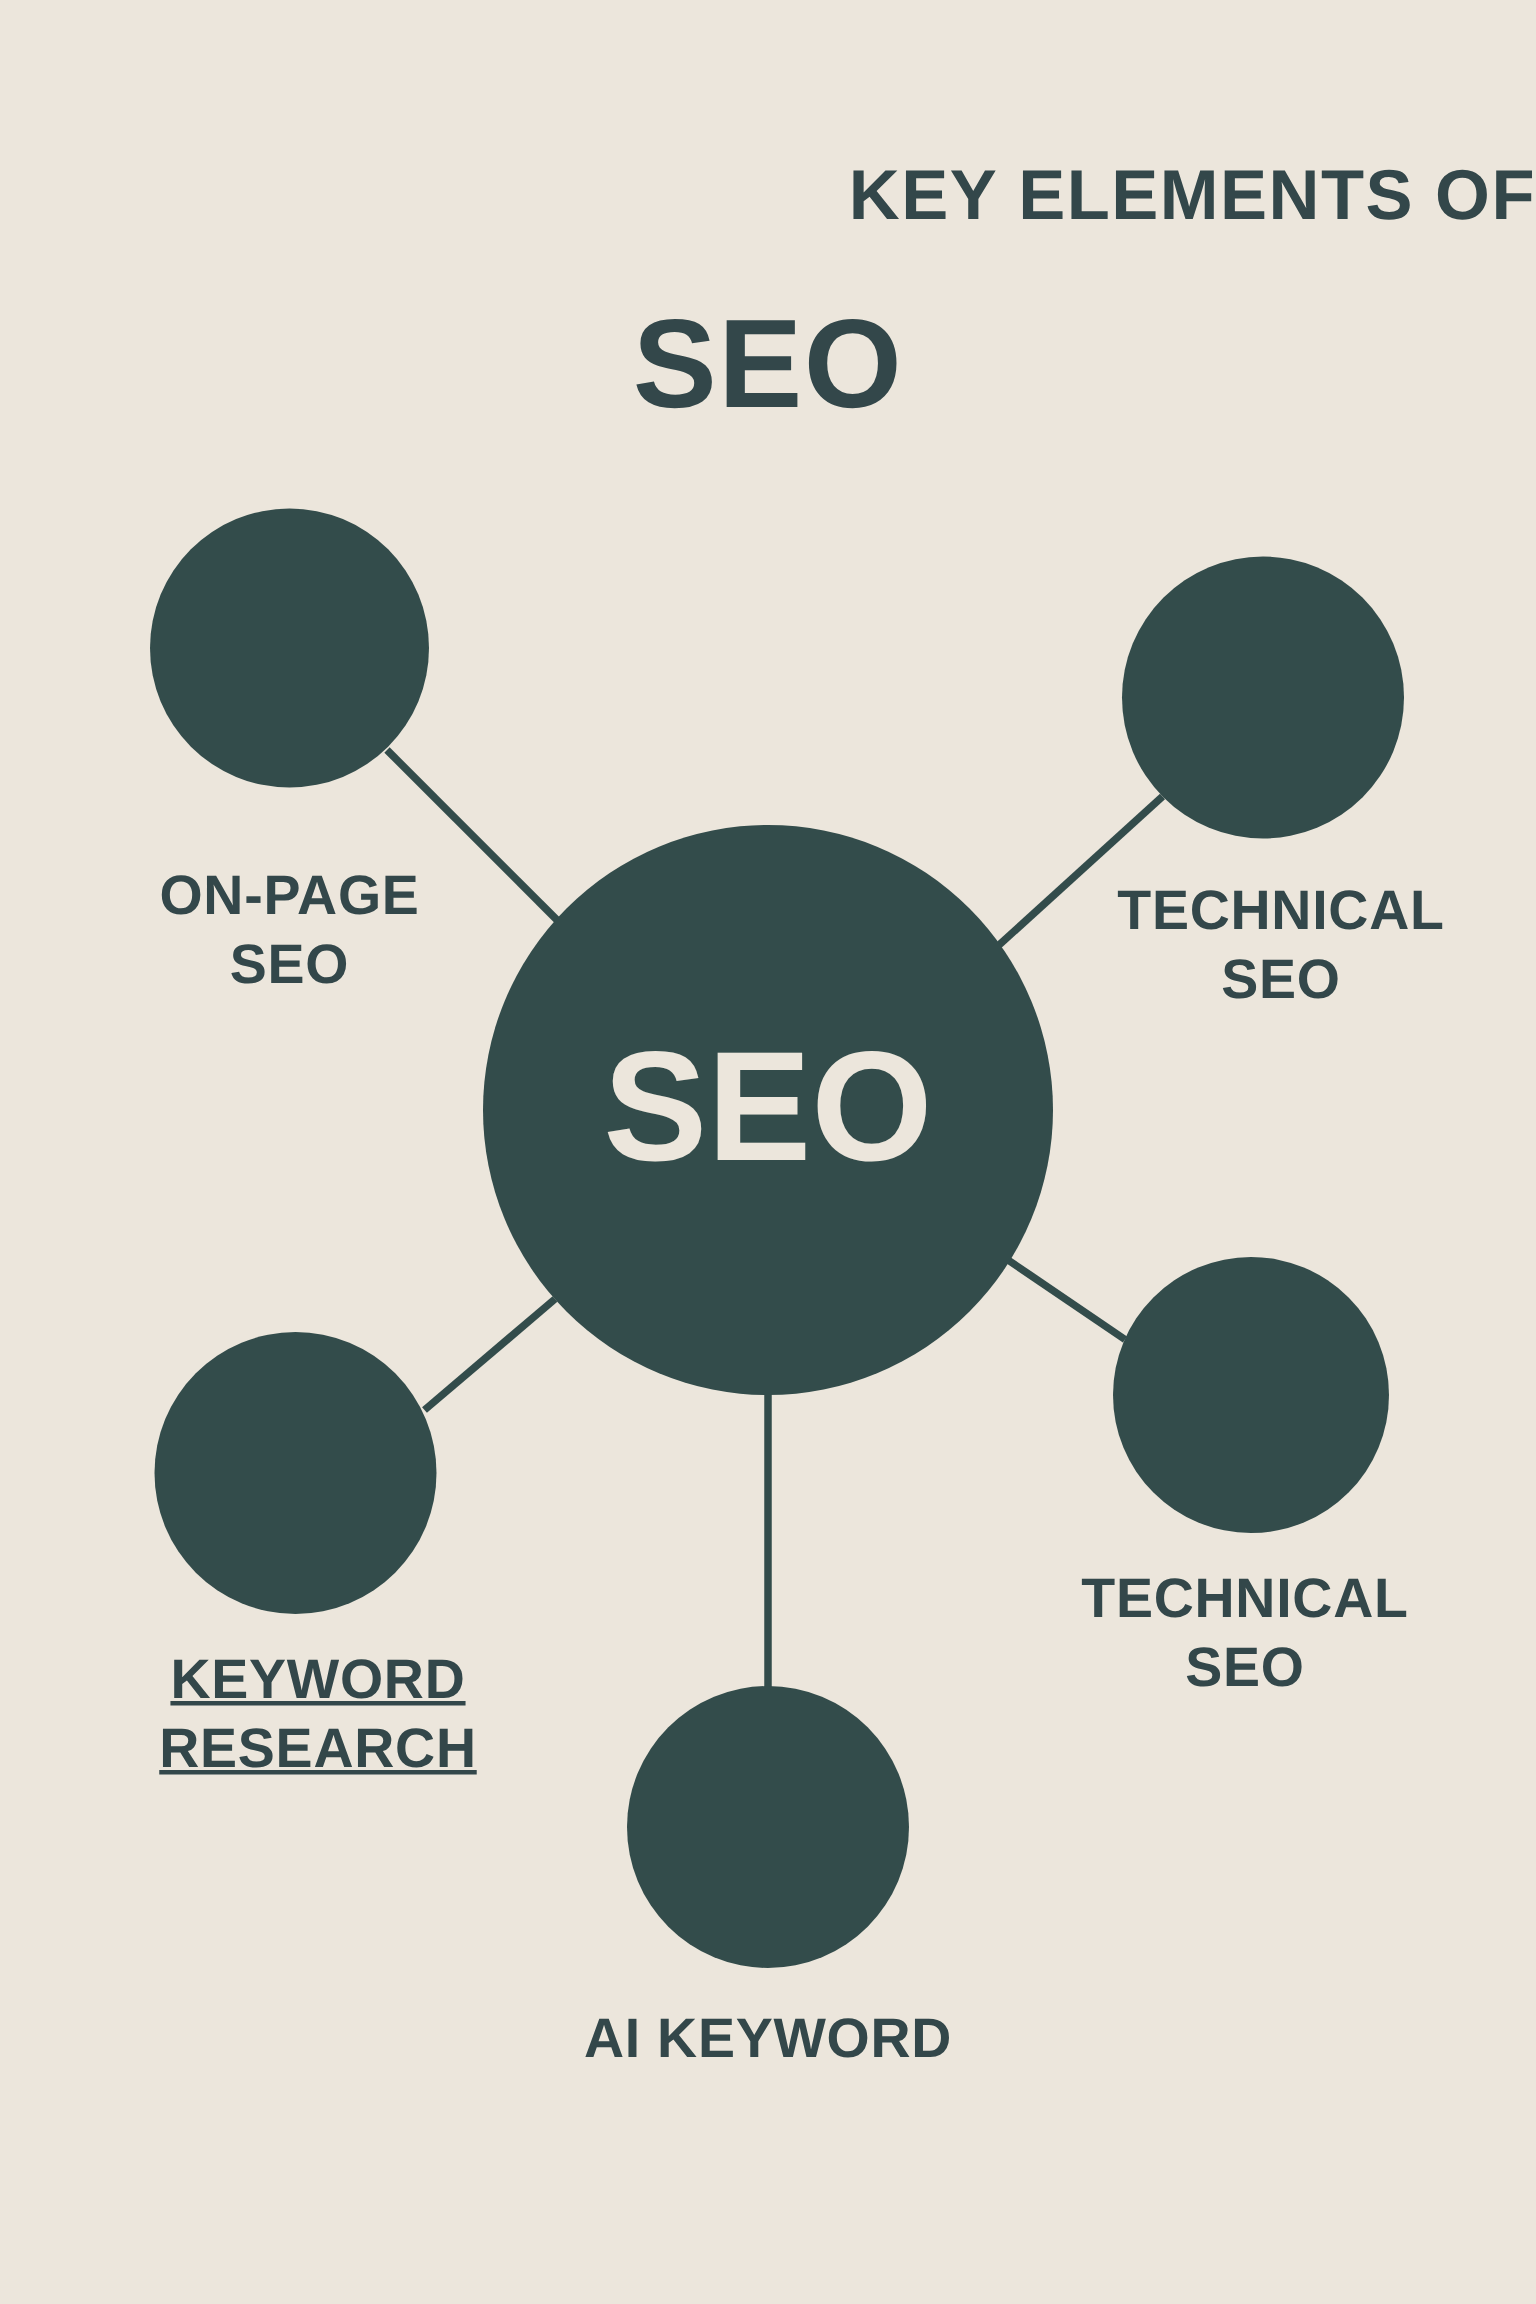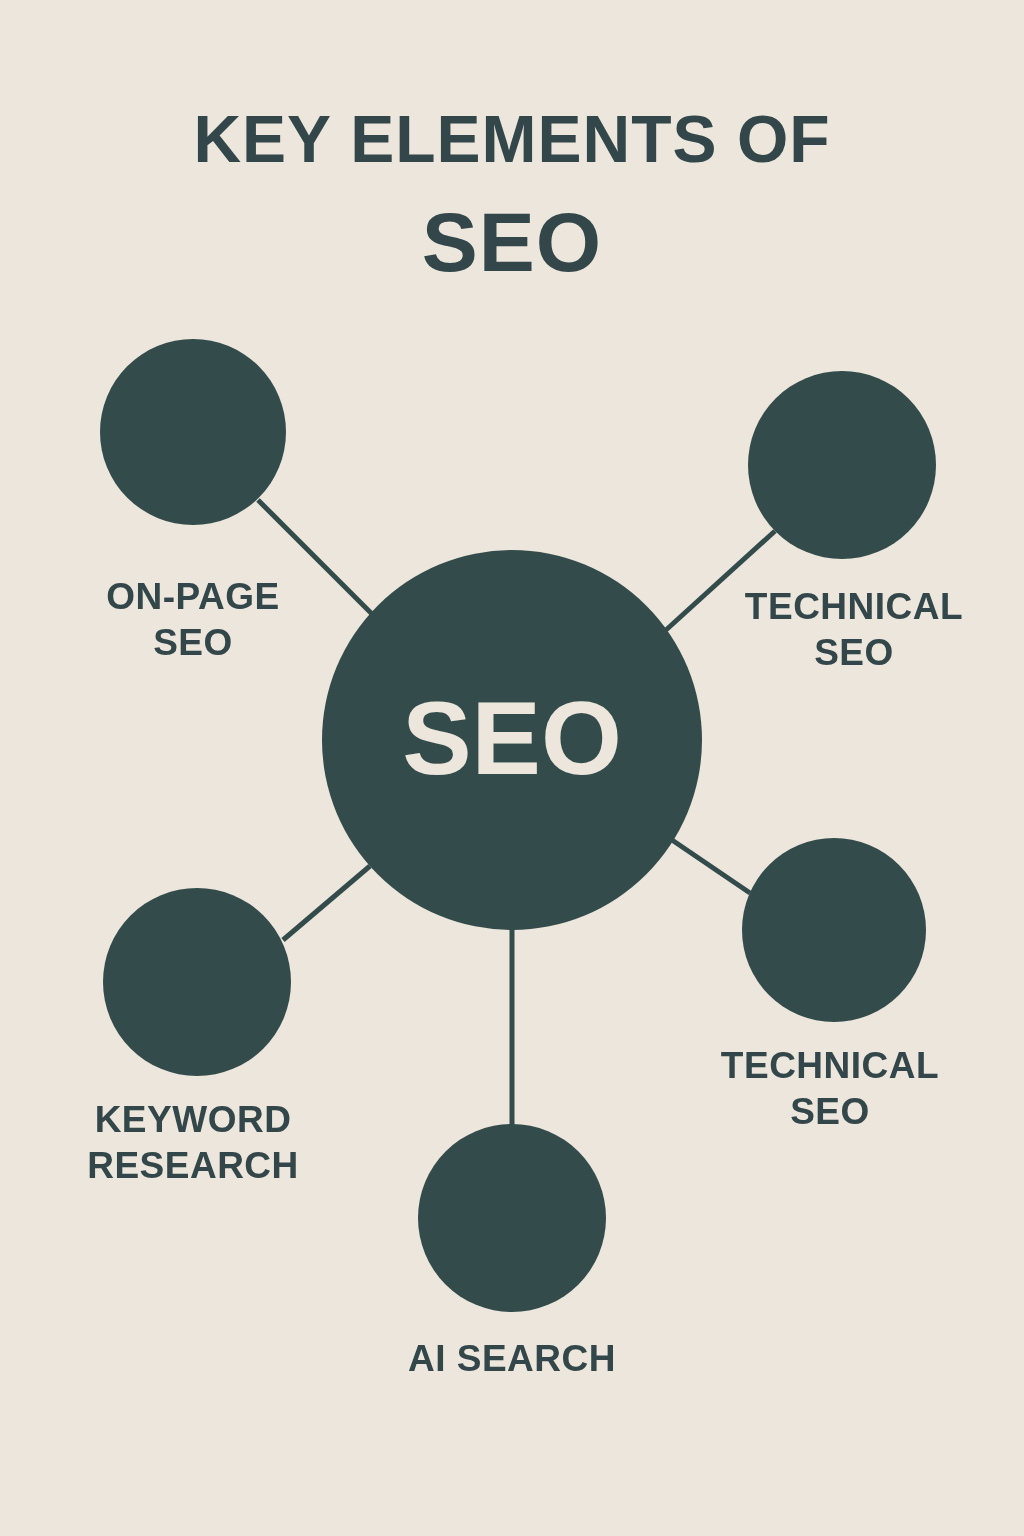--- a/index.html
+++ b/index.html
@@ -18,21 +18,21 @@
       position: absolute;
       left: 0;
       width: 1024px;
       text-align: center;
       color: #33474a;
       font-weight: bold;
       letter-spacing: 1px;
       margin: 0;
       line-height: 1;
     }
-    .title-line1 { top: 106px; font-size: 66px; }
+    .title-line1 { top: 106px; font-size: 47px; text-align: right; }
     .title-line2 { top: 200px; font-size: 84px; }
     svg.diagram {
       position: absolute;
       left: 0;
       top: 0;
       width: 1024px;
       height: 1536px;
     }
     .label {
       position: absolute;
@@ -79,15 +79,15 @@
 </svg>
 
 <div class="center-label" style="left:312px; top:686px; width:400px;">SEO</div>
 
 <div class="label" style="left:73px; top:574px; width:240px;">ON-PAGE
 SEO</div>
 <div class="label" style="left:716px; top:584px; width:276px;">TECHNICAL
 SEO</div>
 <div class="label" style="left:692px; top:1043px; width:276px;">TECHNICAL
 SEO</div>
-<div class="label" style="left:61px; top:1097px; width:264px;">KEYWORD
+<div class="label" style="left:80px; top:1097px; width:264px;text-decoration:underline;">KEYWORD
 RESEARCH</div>
-<div class="label" style="left:362px; top:1336px; width:300px;">AI SEARCH</div>
+<div class="label" style="left:362px; top:1336px; width:300px;">AI KEYWORD</div>
 
 </body></html>

